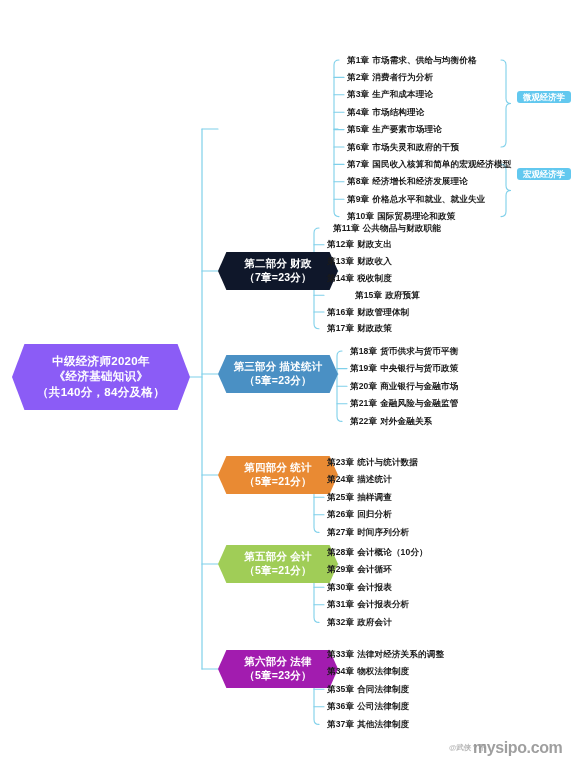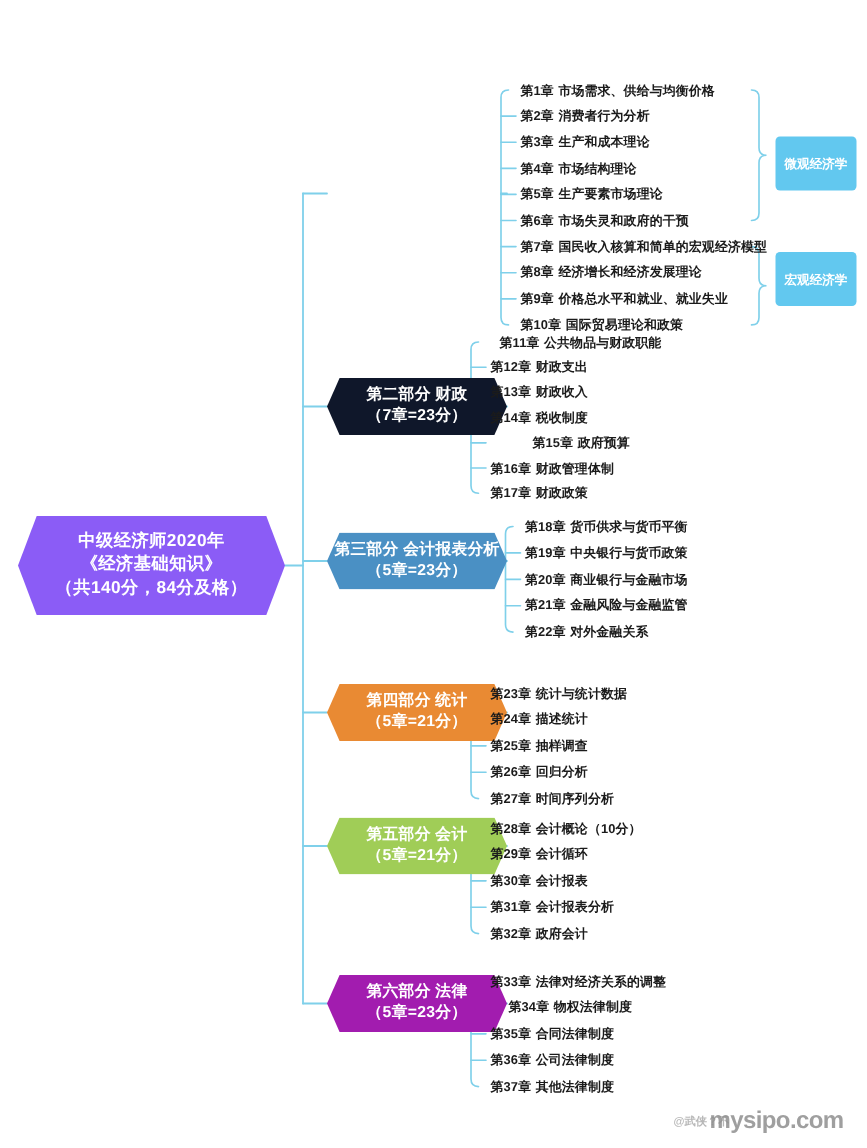--- a/index.html
+++ b/index.html
@@ -49,21 +49,21 @@
   }
   .leaf .num{margin-right:3px;}
 
   
   .group-tag{
     position:absolute;
     background:#62c8ef;
     color:#ffffff;
     font-size:8.4px;font-weight:700;
     border-radius:3px;
-    padding:14px 6px;
+    padding:2px 6px;
     white-space:nowrap;
     line-height:1;
   }
 
   
   #watermark{
     position:absolute;left:449px;top:733px;width:129px;height:28px;
   }
   #watermark-domain{
     position:absolute;left:24px;top:6px;
@@ -150,21 +150,21 @@
 （7章=23分）</span>
     </div>
     <div class="leaf" style="left: 327px; top: 223.5px; margin-left: 6px;"><span class="num">第11章</span><span>公共物品与财政职能</span></div>
     <div class="leaf" style="left: 327px; top: 240.3px;"><span class="num">第12章</span><span>财政支出</span></div>
     <div class="leaf" style="left: 327px; top: 257.1px;"><span class="num">第13章</span><span>财政收入</span></div>
     <div class="leaf" style="left: 327px; top: 273.9px;"><span class="num">第14章</span><span>税收制度</span></div>
     <div class="leaf" style="left: 327px; top: 290.7px; margin-left: 28px;"><span class="num">第15章</span><span>政府预算</span></div>
     <div class="leaf" style="left: 327px; top: 307.5px;"><span class="num">第16章</span><span>财政管理体制</span></div>
     <div class="leaf" style="left: 327px; top: 324.3px;"><span class="num">第17章</span><span>财政政策</span></div>
     <div class="hex branch-node" id="branch-node-2" style="background: rgb(74, 144, 196);">
-      <span>第三部分  会计报表分析
+      <span>第三部分  描述统计
 （5章=23分）</span>
     </div>
     <div class="leaf" style="left: 350px; top: 346.5px;"><span class="num">第18章</span><span>货币供求与货币平衡</span></div>
     <div class="leaf" style="left: 350px; top: 364.1px;"><span class="num">第19章</span><span>中央银行与货币政策</span></div>
     <div class="leaf" style="left: 350px; top: 381.7px;"><span class="num">第20章</span><span>商业银行与金融市场</span></div>
     <div class="leaf" style="left: 350px; top: 399.3px;"><span class="num">第21章</span><span>金融风险与金融监管</span></div>
     <div class="leaf" style="left: 350px; top: 416.9px;"><span class="num">第22章</span><span>对外金融关系</span></div>
     <div class="hex branch-node" id="branch-node-3" style="background: rgb(233, 138, 51);">
       <span>第四部分  统计
 （5章=21分）</span>
@@ -181,21 +181,21 @@
     <div class="leaf" style="left: 327px; top: 547.5px;"><span class="num">第28章</span><span>会计概论（10分）</span></div>
     <div class="leaf" style="left: 327px; top: 565.1px;"><span class="num">第29章</span><span>会计循环</span></div>
     <div class="leaf" style="left: 327px; top: 582.7px;"><span class="num">第30章</span><span>会计报表</span></div>
     <div class="leaf" style="left: 327px; top: 600.3px;"><span class="num">第31章</span><span>会计报表分析</span></div>
     <div class="leaf" style="left: 327px; top: 617.9px;"><span class="num">第32章</span><span>政府会计</span></div>
     <div class="hex branch-node" id="branch-node-5" style="background: #a21caf;">
       <span>第六部分  法律
 （5章=23分）</span>
     </div>
     <div class="leaf" style="left: 327px; top: 649.5px;"><span class="num">第33章</span><span>法律对经济关系的调整</span></div>
-    <div class="leaf" style="left: 327px; top: 667.1px; margin-left: 12px;"><span class="num">第34章</span><span>物权法律制度</span></div>
+    <div class="leaf" style="left: 327px; top: 667.1px;"><span class="num">第34章</span><span>物权法律制度</span></div>
     <div class="leaf" style="left: 327px; top: 684.7px;"><span class="num">第35章</span><span>合同法律制度</span></div>
     <div class="leaf" style="left: 327px; top: 702.3px;"><span class="num">第36章</span><span>公司法律制度</span></div>
     <div class="leaf" style="left: 327px; top: 719.9px;"><span class="num">第37章</span><span>其他法律制度</span></div>
     <div class="group-tag" style="left: 517px; top: 91px; background: rgb(98, 200, 239);"><span>微观经济学</span></div>
     <div class="group-tag" style="left: 517px; top: 168px; background: rgb(98, 200, 239);"><span>宏观经济学</span></div>
   </div>
 
 <div id="watermark">
   <div id="watermark-sub">@武侠？不</div>
   <div id="watermark-domain">mysipo.com</div>

